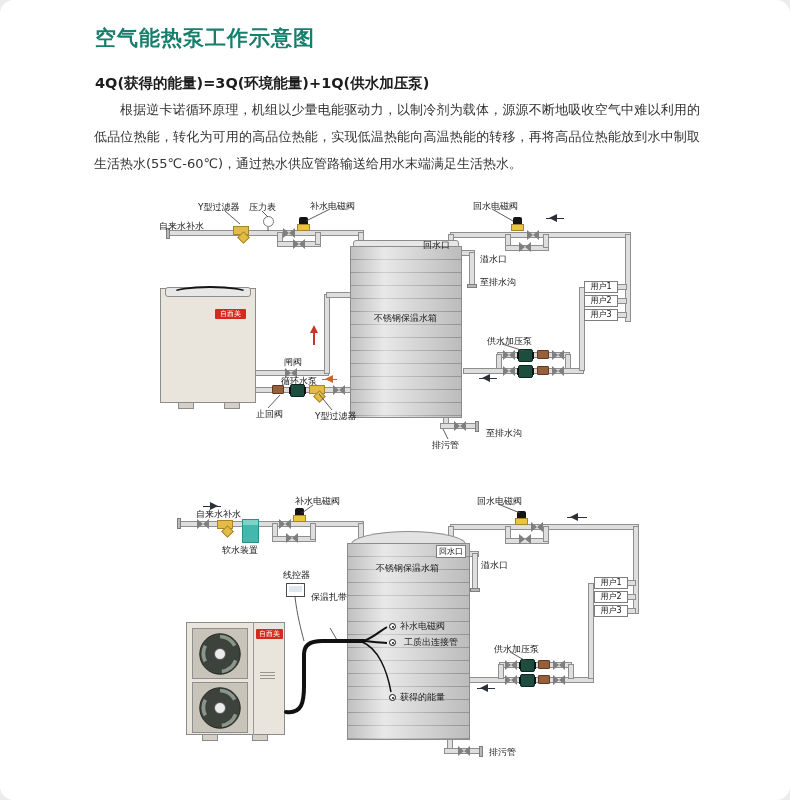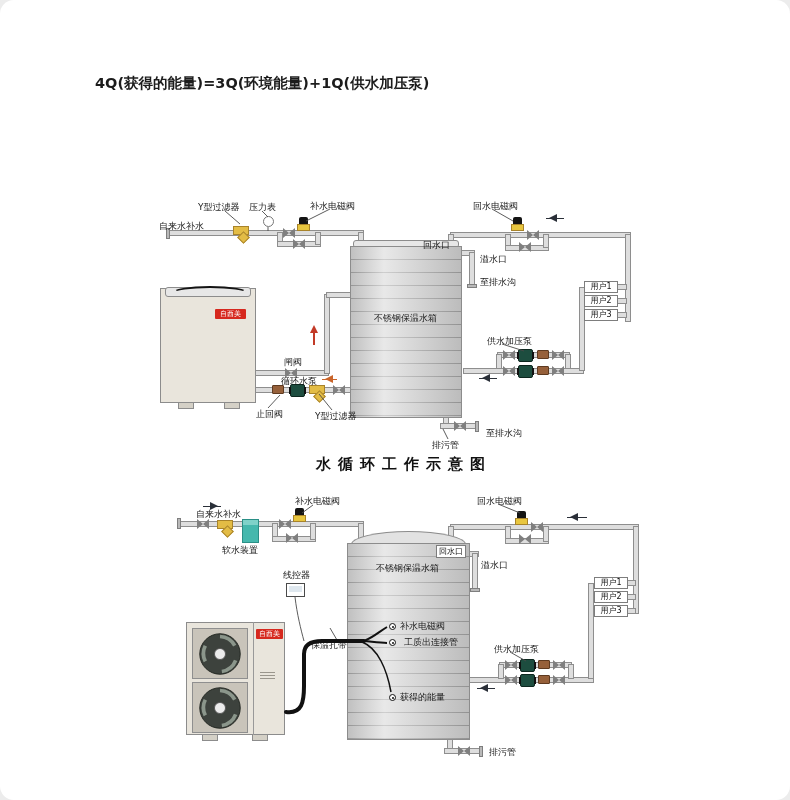--- a/index.html
+++ b/index.html
@@ -81,21 +81,23 @@
   .pt::after{content:"";position:absolute;left:1.5px;top:1.5px;width:2px;height:2px;background:#111;border-radius:50%;}
   .arc{position:absolute;height:10px;border:2px solid transparent;border-top-color:#141414;
        border-radius:50%;z-index:3;}
   .overlay{position:absolute;left:0;top:0;z-index:7;pointer-events:none;}
 </style>
 </head>
 <body>
 
 <div class="page">
 
+  <h1 class="title">空气能热泵工作示意图</h1>
   <p class="formula">4Q(获得的能量)=3Q(环境能量)+1Q(供水加压泵)</p>
+  <p class="para">根据逆卡诺循环原理，机组以少量电能驱动力，以制冷剂为载体，源源不断地吸收空气中难以利用的低品位热能，转化为可用的高品位热能，实现低温热能向高温热能的转移，再将高品位热能放到水中制取生活热水(55℃-60℃)，通过热水供应管路输送给用水末端满足生活热水。</p>
 
   <div>
 
     <div class="flgV" style="left:166px;top:228px"></div>
     <div class="ph" style="left:169px;top:230px;width:195px"></div>
     <div class="pv" style="left:358px;top:232px;height:16px"></div>
 
     <div class="pv" style="left:277px;top:232px;height:13px"></div>
     <div class="ph" style="left:277px;top:241px;width:44px"></div>
     <div class="pv" style="left:315px;top:232px;height:13px"></div>
@@ -188,21 +190,20 @@
     <div class="lbl" style="left:480px;top:277px">至排水沟</div>
     <div class="lbl" style="left:374px;top:313px">不锈钢保温水箱</div>
     <div class="lbl" style="left:284px;top:357px">闸阀</div>
     <div class="lbl" style="left:281px;top:376px">循环水泵</div>
     <div class="lbl" style="left:256px;top:409px">止回阀</div>
     <div class="lbl" style="left:315px;top:411px">Y型过滤器</div>
     <div class="lbl" style="left:487px;top:336px">供水加压泵</div>
     <div class="lbl" style="left:432px;top:440px">排污管</div>
     <div class="lbl" style="left:486px;top:428px">至排水沟</div>
   </div>
-  <div class="cap" style="top:455px">水循环工作示意图</div>
 
   <div>
 
     <div class="flgV" style="left:177px;top:518px"></div>
     <div class="ph" style="left:180px;top:521px;width:184px"></div>
     <div class="pv" style="left:358px;top:523px;height:16px"></div>
     <div class="pv" style="left:272px;top:523px;height:17px"></div>
     <div class="ph" style="left:272px;top:536px;width:44px"></div>
     <div class="pv" style="left:310px;top:523px;height:17px"></div>
 
@@ -303,21 +304,21 @@
     <div class="arrL" style="left:567px;top:517px;width:20px"></div>
     <div class="arrL" style="left:477px;top:688px;width:18px"></div>
 
     <div class="lbl" style="left:196px;top:509px">自来水补水</div>
     <div class="lbl" style="left:295px;top:496px">补水电磁阀</div>
     <div class="lbl" style="left:222px;top:545px">软水装置</div>
     <div class="lbl" style="left:283px;top:570px">线控器</div>
     <div class="lbl" style="left:477px;top:496px">回水电磁阀</div>
     <div class="lbl" style="left:481px;top:560px">溢水口</div>
     <div class="lbl" style="left:376px;top:563px">不锈钢保温水箱</div>
-    <div class="lbl" style="left:311px;top:640px">保温扎带</div>
+    <div class="lbl" style="left:311px;top:592px">保温扎带</div>
     <div class="lbl" style="left:400px;top:621px">补水电磁阀</div>
     <div class="lbl" style="left:404px;top:637px">工质出连接管</div>
     <div class="lbl" style="left:400px;top:692px">获得的能量</div>
     <div class="lbl" style="left:494px;top:644px">供水加压泵</div>
     <div class="lbl" style="left:489px;top:747px">排污管</div>
   </div>
 
   <svg class="overlay" width="790" height="800">
     <g stroke="#4a4a4a" stroke-width="0.9" fill="none">
 

